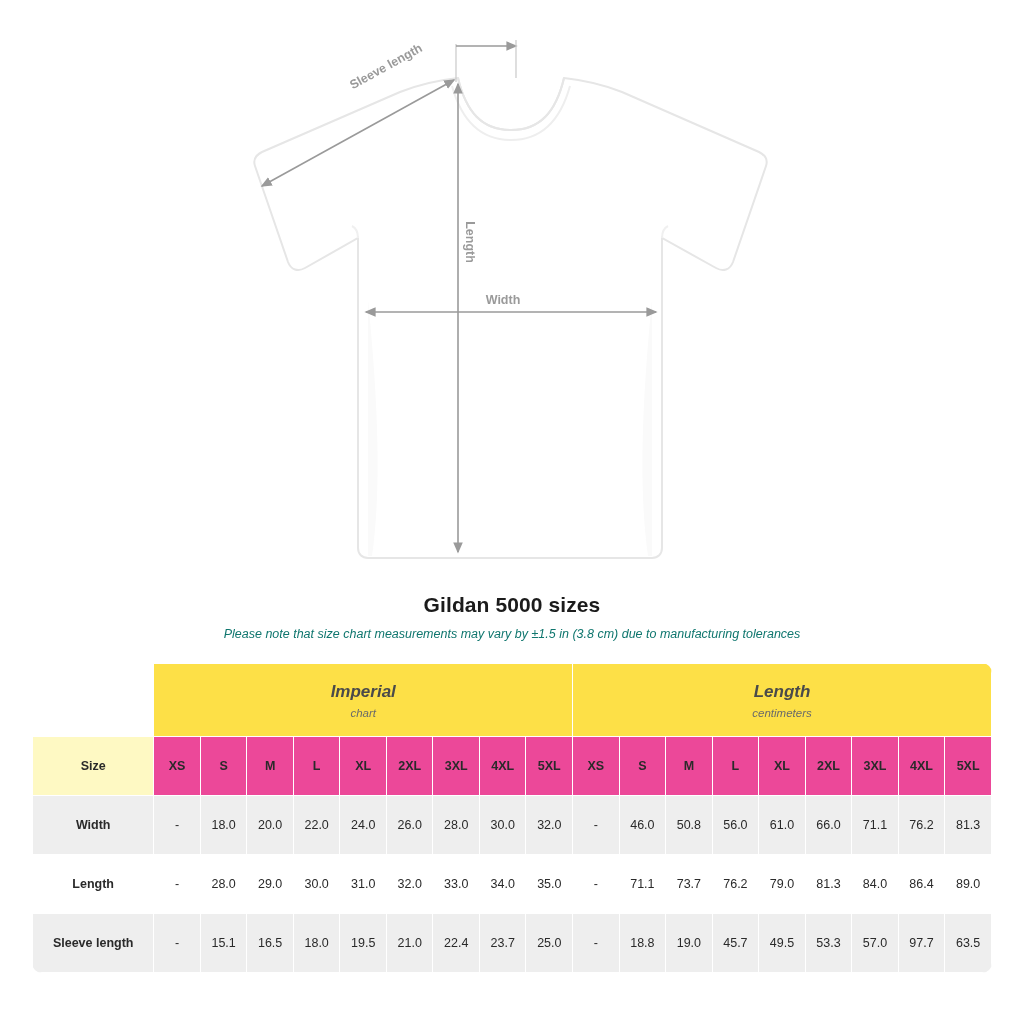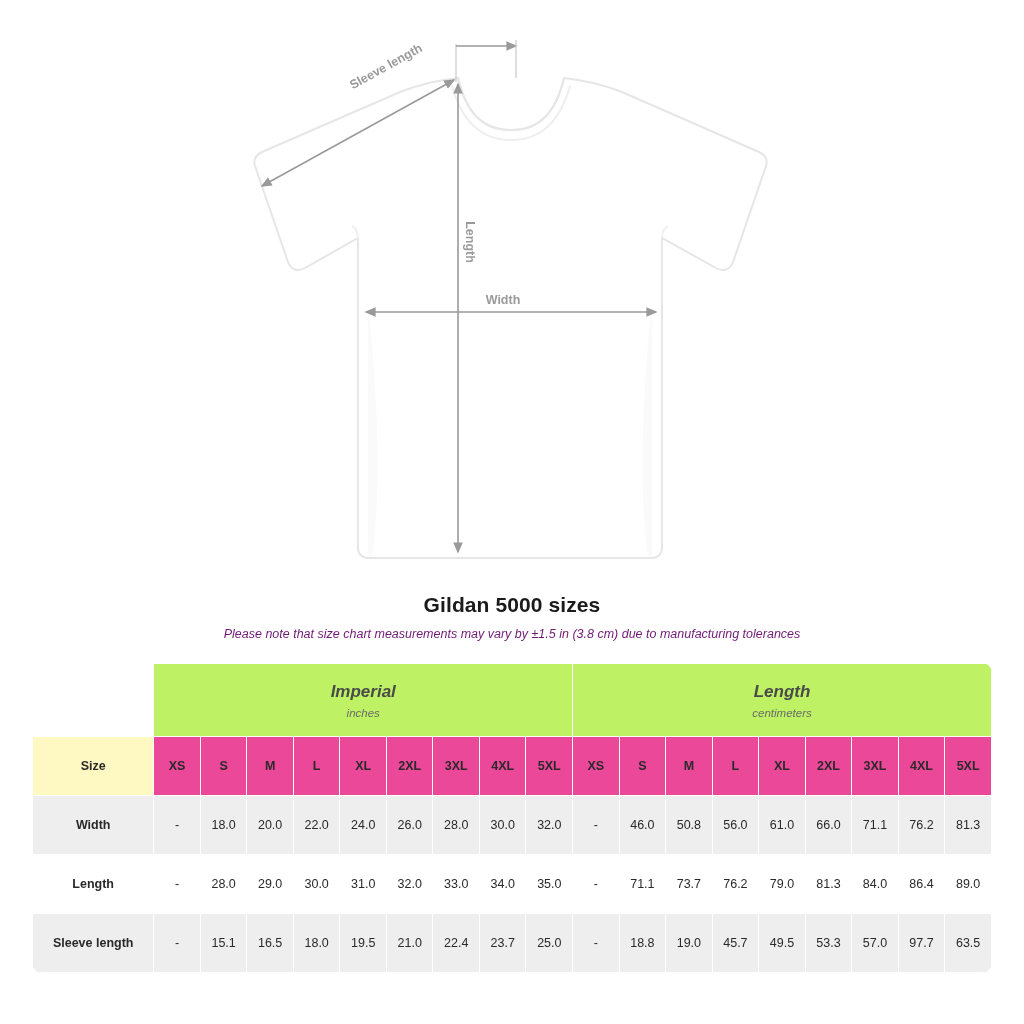--- a/index.html
+++ b/index.html
@@ -38,21 +38,21 @@
   }
   .chart-title {
     font-size: 21px;
     font-weight: bold;
     color: #1b1b1b;
     letter-spacing: 0.1px;
   }
   .chart-note {
     font-size: 12.5px;
     font-style: italic;
-    color: #701a75;
+    color: #0f766e;
     margin-top: 10px;
   }
 
   
   .table-wrap {
     margin: 22px 32px 0 32px;
     border-radius: 10px;
     overflow: hidden;
   }
   table.size-chart {
@@ -62,21 +62,21 @@
   }
   table.size-chart td, table.size-chart th {
     border: 1px solid #ffffff;
     text-align: center;
     font-size: 12.5px;
     color: #2a2a2a;
     padding: 0;
   }
 
   .unit-row td {
-    background: #bef264;
+    background: #fde047;
     height: 72px;
     vertical-align: middle;
   }
   .unit-name {
     font-size: 17px;
     font-style: italic;
     font-weight: bold;
     color: #4a4a4a;
   }
   .unit-sub {
@@ -212,21 +212,21 @@
           <col class="col-size">
           <col class="col-size">
           <col class="col-size">
       </colgroup>
 
       <tbody>
           <tr class="unit-row">
         <td class="corner"></td>
         <td colspan="9">
           <div class="unit-name">Imperial</div>
-          <div class="unit-sub">inches</div>
+          <div class="unit-sub">chart</div>
         </td>
         <td colspan="9">
           <div class="unit-name">Length</div>
           <div class="unit-sub">centimeters</div>
         </td>
       </tr>
 
       <tr class="head-row">
         <td class="rowlabel">Size</td>
         <td>XS</td>

